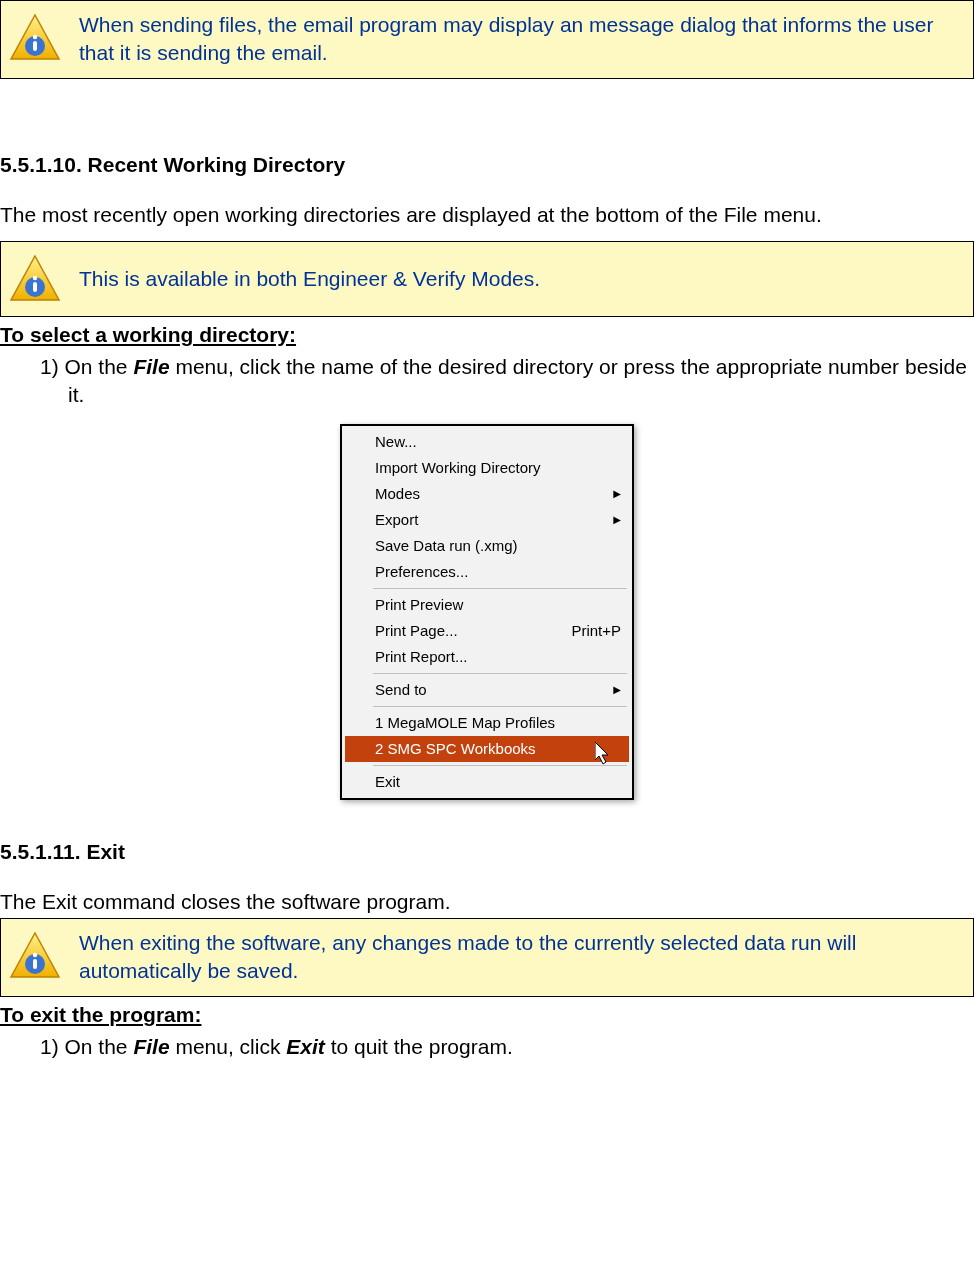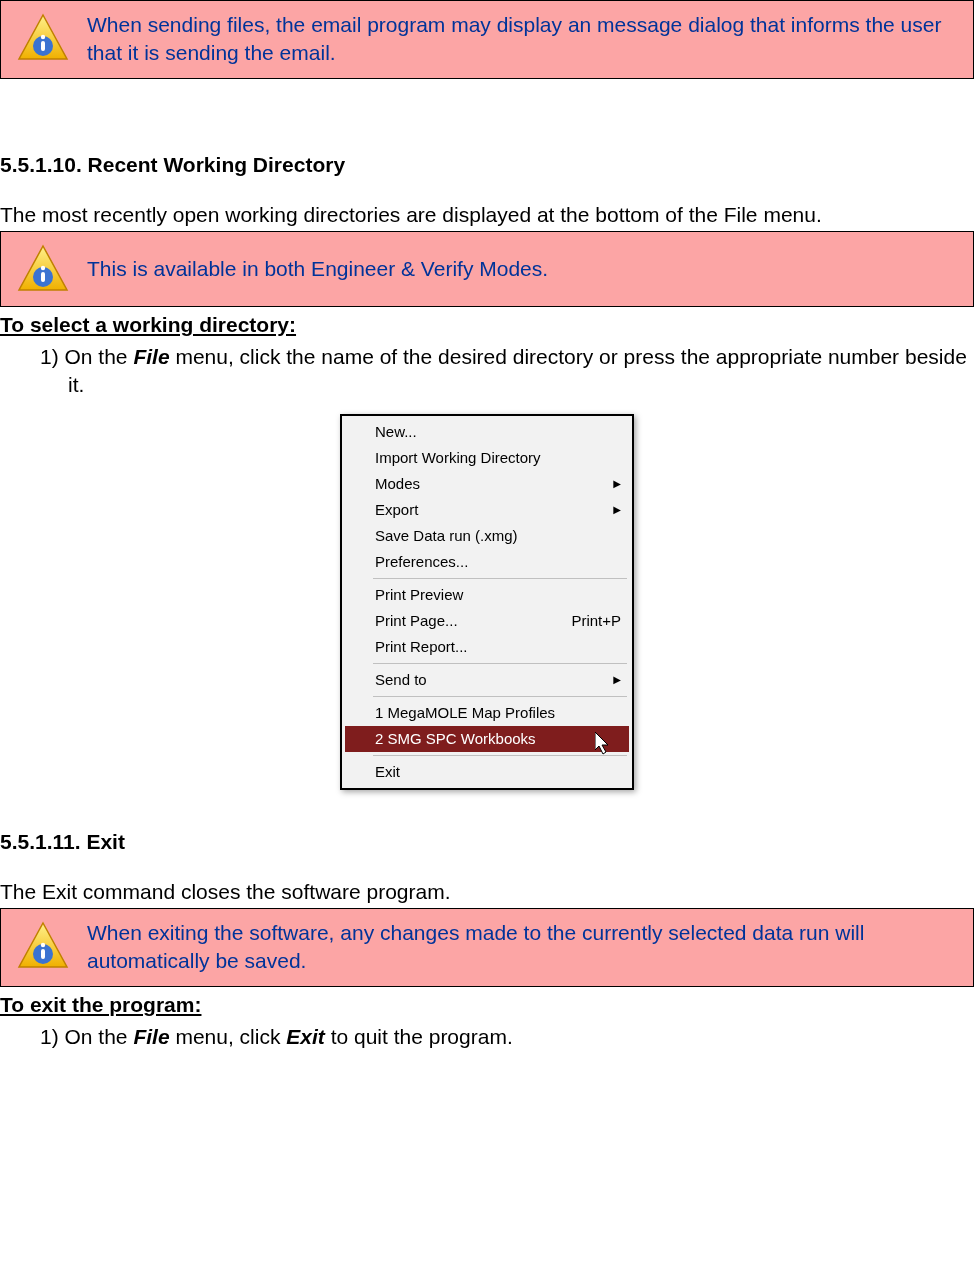--- a/index.html
+++ b/index.html
@@ -6,24 +6,24 @@
     font-family: Arial, Helvetica, sans-serif;
     font-size: 21px;
     margin: 0;
     padding: 0;
     color: #000;
     width: 974px;
     background: #fff;
   }
   .notebox {
     border: 1px solid #000;
-    background: #fca5a5;
+    background: #fef9c3;
     display: flex;
     align-items: flex-start;
-    padding: 10px 16px;
+    padding: 10px 8px;
     margin: 0;
   }
   .notebox .icon-wrap {
     flex: 0 0 auto;
     margin-right: 18px;
     margin-top: 2px;
   }
   .notebox .note-text {
     color: #003399;
     line-height: 1.35;
@@ -79,21 +79,21 @@
   }
   .menu .item {
     height: 26px;
     display: flex;
     align-items: center;
     padding-left: 30px;
     padding-right: 8px;
     position: relative;
   }
   .menu .item.sel {
-    background: #7f1d1d;
+    background: #c2410c;
     color: #fff;
   }
   .menu .item .arrow {
     margin-left: auto;
     font-size: 10px;
   }
   .menu .item .shortcut {
     margin-left: auto;
     font-size: 15px;
   }
@@ -131,21 +131,21 @@
     </div>
   </div>
   <div class="note-text">When sending files, the email program may display an message dialog that informs the user that it is sending the email.</div>
 </div>
 
 <div class="spacer-lg"></div>
 
 <h2 class="section">5.5.1.10. Recent Working Directory</h2>
 <p class="body">The most recently open working directories are displayed at the bottom of the File menu.</p>
 
-<div class="notebox" style="margin-top:2px;">
+<div class="notebox" style="margin-top:12px;">
   <div class="icon-wrap">
     <div class="info-icon">
       <svg viewBox="0 0 52 52" width="52" height="52">
         <polygon points="26,2 50,46 2,46" fill="url(#g1)" stroke="#C08000" stroke-width="1.5"></polygon>
         <circle cx="26" cy="33" r="10" fill="#3B73D1"></circle>
         <rect x="24" y="28" width="4" height="10" rx="2" fill="#fff"></rect>
         <circle cx="26" cy="24" r="2.2" fill="#fff"></circle>
       </svg>
     </div>
   </div>

